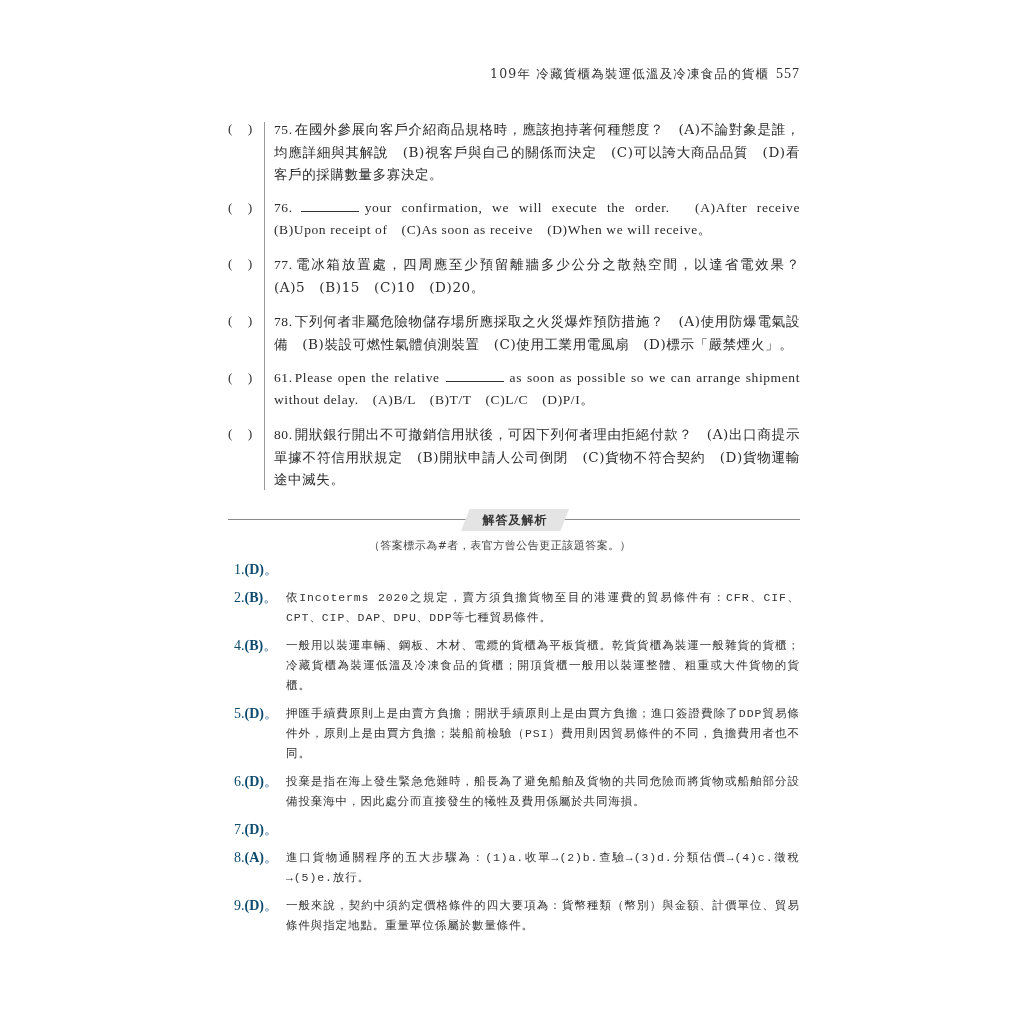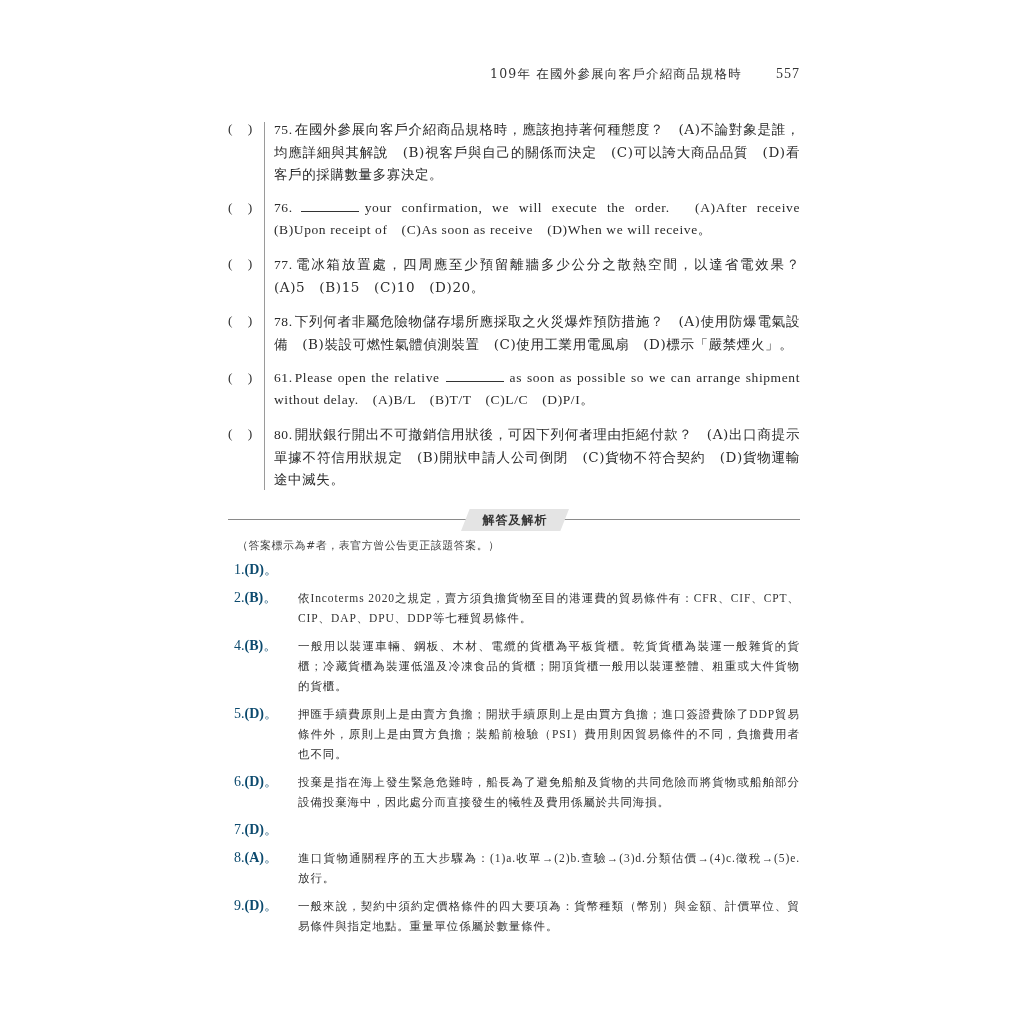--- a/index.html
+++ b/index.html
@@ -43,45 +43,45 @@
       position: absolute; top: 519px; left: 228px; width: 572px; height: 1px; background: #8a8a8a;
     }
     .section-badge {
       position: absolute; top: 509px; left: 461px; width: 108px; height: 22px;
       background: #e4e4e4;
       clip-path: polygon(8% 0, 100% 0, 92% 100%, 0 100%);
       display: flex; align-items: center; justify-content: center;
       font-family: "DejaVu Sans", sans-serif; font-weight: bold; font-size: 12px; color: #333; letter-spacing: 1px;
     }
     .note {
-      position: absolute; top: 538px; left: 237px; width: 572px; 
+      position: absolute; top: 538px; left: 214px; width: 572px; text-align: center;
       font-family: "DejaVu Sans", sans-serif; font-size: 11px; color: #444; letter-spacing: 0.5px;
     }
 
     .answers {
       position: absolute; top: 560px; left: 234px; width: 566px;
     }
     .a {
       display: flex; align-items: flex-start; margin-bottom: 8px;
     }
     .a .label {
       width: 52px; flex: none; font-family: "Liberation Serif", serif; font-size: 14px; line-height: 20px; color: #0c4a6e;
       white-space: nowrap;
     }
     .a .label b { font-weight: bold; }
     .a .text {
-      flex: 1; font-family: Liberation Serif, serif; font-size: 11.5px; line-height: 20px; color: #333;
-      text-align: justify; letter-spacing: 0.9px; margin-left: 12px;
+      flex: 1; font-family: Liberation Mono, monospace; font-size: 11.5px; line-height: 20px; color: #333;
+      text-align: justify; letter-spacing: 0.9px;
     }
   </style>
 </head>
 <body>
 
 <div class="page-header">
-  <span class="title">109年 在國外參展向客戶介紹商品規格時</span>
+  <span class="title">109年 冷藏貨櫃為裝運低溫及冷凍食品的貨櫃</span>
   <span class="pageno">557</span>
 </div>
 
 <div class="questions">
   <div class="vline"></div>
 
   <div class="q">
     <span class="paren">( )</span>
     <div class="body">
       <span class="num">75.</span><span>在國外參展向客戶介紹商品規格時，應該抱持著何種態度？　(A)不論對象是誰，均應詳細與其解說　(B)視客戶與自己的關係而決定　(C)可以誇大商品品質　(D)看客戶的採購數量多寡決定。</span>

